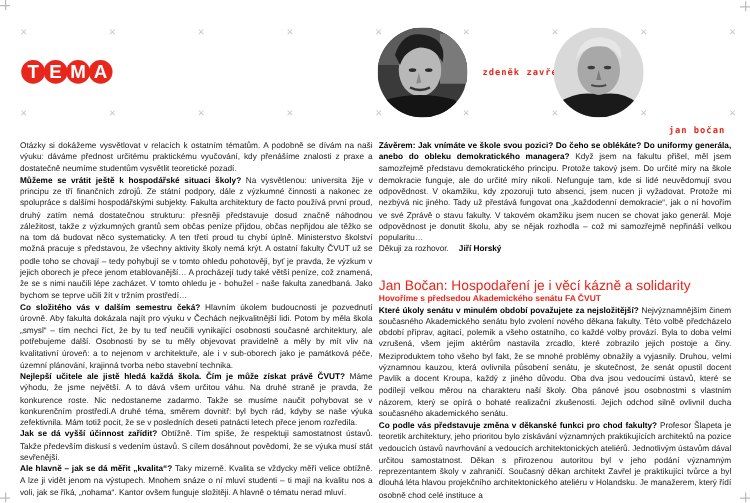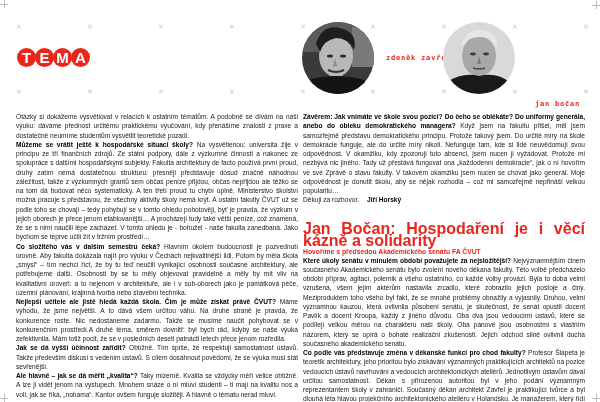--- a/index.html
+++ b/index.html
@@ -50,21 +50,21 @@
     font-size: 6.6px; line-height: 9.25px; text-align: justify;
     color: #1a1a1a;
   }
   .col p { margin: 0; }
   .col b { color: #000; }
   .col-left { left: 16px; }
   .col-right { left: 303px; }
 
   .spacer { height: 18px; }
   .red-title {
-    color: #e8261c; font-size: 16px; font-weight: bold; line-height: 12px;
+    color: #e8261c; font-size: 11px; font-weight: normal; line-height: 12px;
     margin-top: 0;
   }
   .red-sub {
     color: #e8261c; font-size: 6.8px; font-weight: bold; line-height: 9px;
   }
   .sign b { margin-left: 8px; }
 </style>
 </head>
 <body>
 

